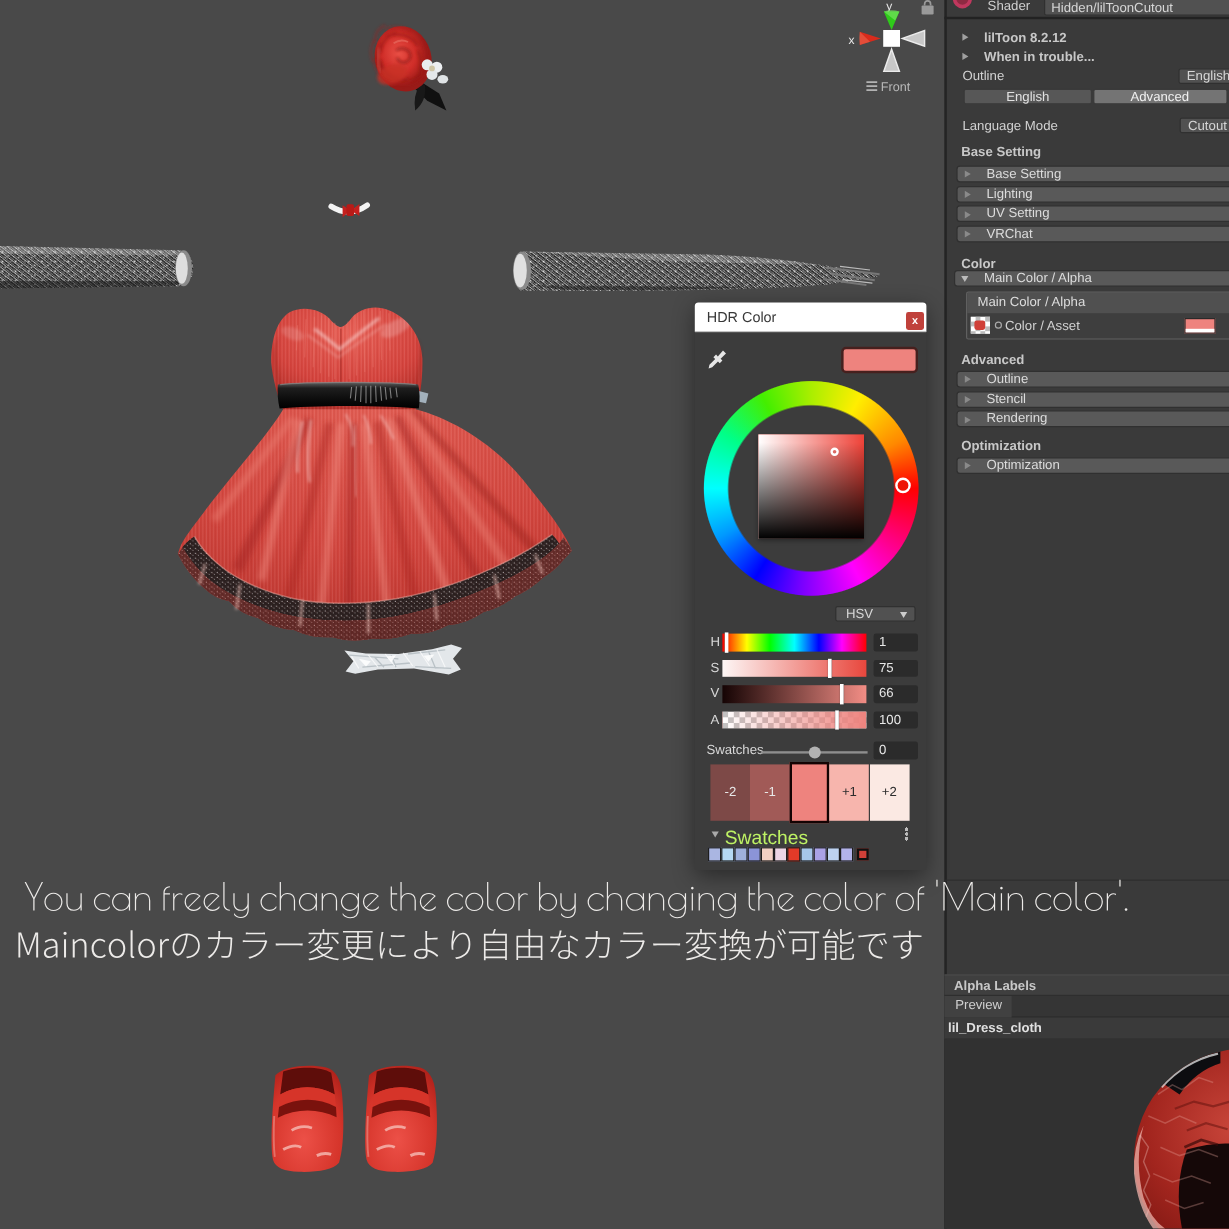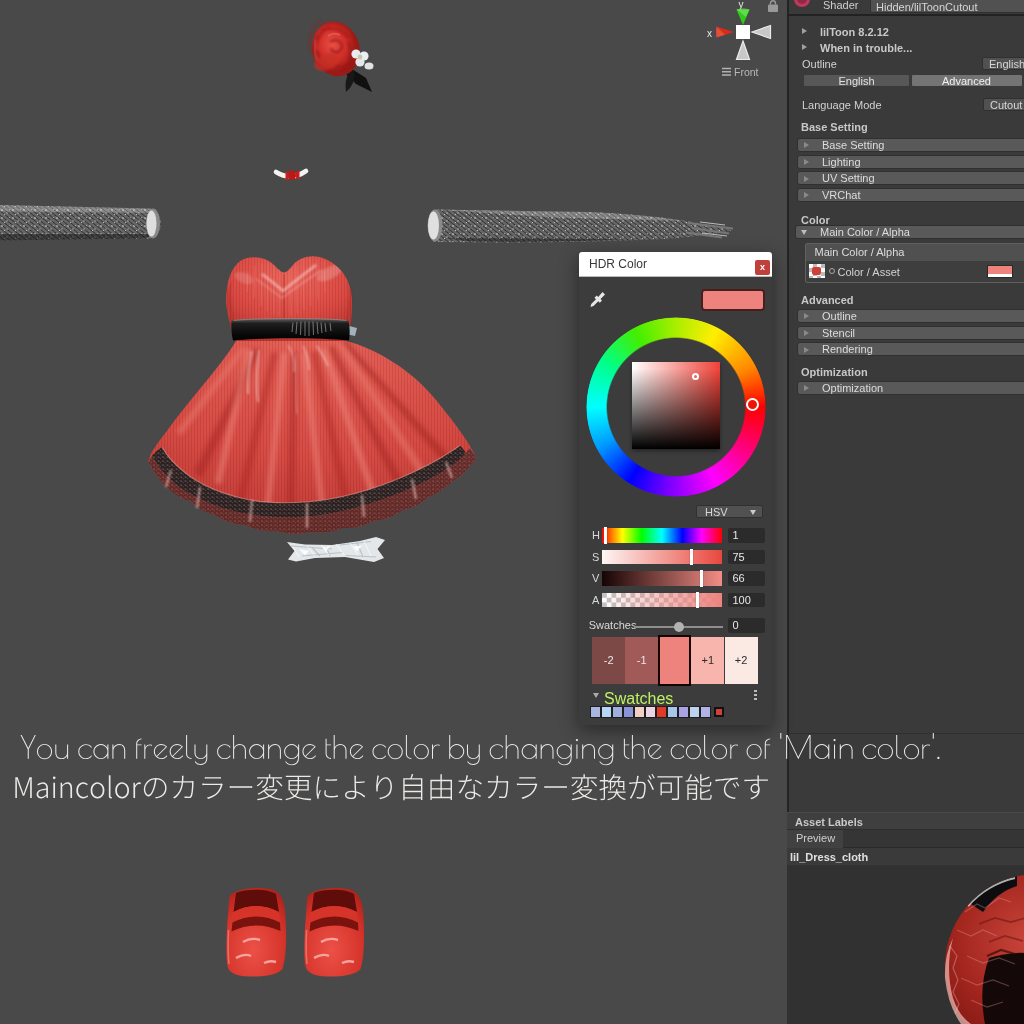--- a/index.html
+++ b/index.html
@@ -284,21 +284,21 @@
 </div>
 <div class="hdr" style="left:12px;top:293.5px">Advanced</div>
 <div class="btn" style="top:308.8px"><span class="tri-r" style="left:6px;top:3.5px;border-left-color:#8a8a8a"></span>Outline</div>
 <div class="btn" style="top:325.5px"><span class="tri-r" style="left:6px;top:3.5px;border-left-color:#8a8a8a"></span>Stencil</div>
 <div class="btn" style="top:342px"><span class="tri-r" style="left:6px;top:3.5px;border-left-color:#8a8a8a"></span>Rendering</div>
 <div class="hdr" style="left:12px;top:366px">Optimization</div>
 <div class="btn" style="top:380.5px"><span class="tri-r" style="left:6px;top:3.5px;border-left-color:#8a8a8a"></span>Optimization</div>
 
 <div class="abs" style="left:-2px;top:733px;right:-2px;height:1px;background:#2f2f2f"></div>
 <div class="abs" style="left:-2px;top:812px;right:-2px;height:18px;background:#3f3f3f;border-top:1px solid #4a4a4a;border-bottom:1px solid #2e2e2e">
-  <div class="hdr" style="left:8px;top:2.5px">Asset Labels</div>
+  <div class="hdr" style="left:8px;top:2.5px">Alpha Labels</div>
 </div>
 <div class="abs" style="left:-2px;top:830px;right:-2px;height:18px;background:#353535;border-bottom:1px solid #2a2a2a">
   <div class="abs" style="left:0;top:0;width:56px;height:18px;background:#414141;color:#cfcfcf;line-height:17px;padding-left:9px">Preview</div>
 </div>
 <div class="abs" style="left:-2px;top:848px;right:-2px;height:18px;background:#3a3a3a;border-bottom:1px solid #333">
   <div class="hdr" style="left:3px;top:3px;color:#e0e0e0">lil_Dress_cloth</div>
 </div>
 <div class="abs" style="left:-2px;top:866px;right:-2px;height:158px;background:#313131;overflow:hidden">
   <svg width="239" height="158" viewBox="0 0 239 158">
     <defs>

